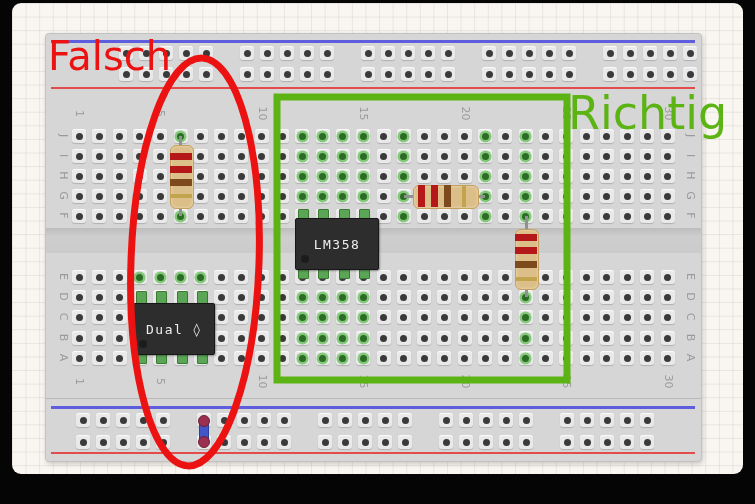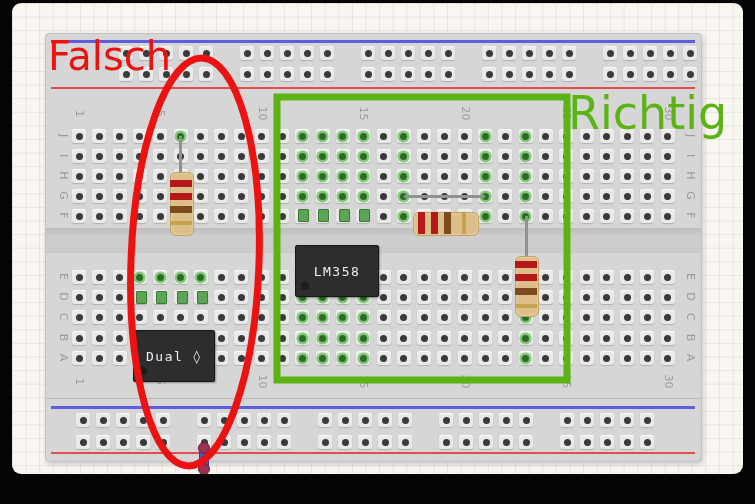--- a/index.html
+++ b/index.html
@@ -35,21 +35,21 @@
   .icdot{position:absolute;width:8px;height:8px;border-radius:50%;background:#1c1c1c;}
   .lead{position:absolute;background:#919191;}
   .rbody{position:absolute;background:#dcbf88;border:1px solid #c5a05f;border-radius:6px;
          box-shadow:inset 0 0 3px rgba(255,255,255,.5);}
   .band{position:absolute;}
   .wirebody{position:absolute;width:8px;border-radius:4px;border:1px solid #2c3f9a;}
   .wirecap{position:absolute;width:10px;height:10px;border-radius:50%;background:#9c3050;
            border:1px solid #6e1f38;}
   .anno-text{position:absolute;z-index:40;line-height:1;}
   .anno-svg{position:absolute;left:0;top:0;z-index:35;pointer-events:none;}
-  .z5{z-index:5;} .z6{z-index:6;margin-top:27px;}
+  .z5{z-index:5;} .z6{z-index:6;}
 </style>
 </head>
 <body>
 
 <div class="stage">
  <div class="page">
 
   <div class="board" id="board">
 
     <div class="railline blue" style="top: 6px; background: rgb(93, 93, 221);"></div>

